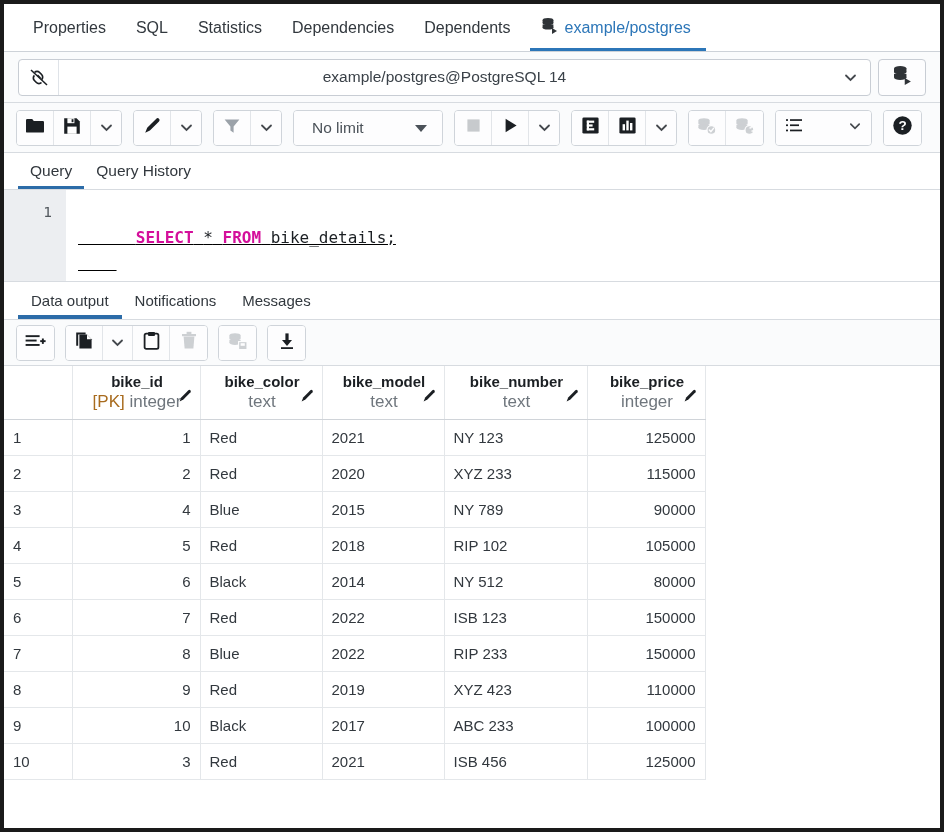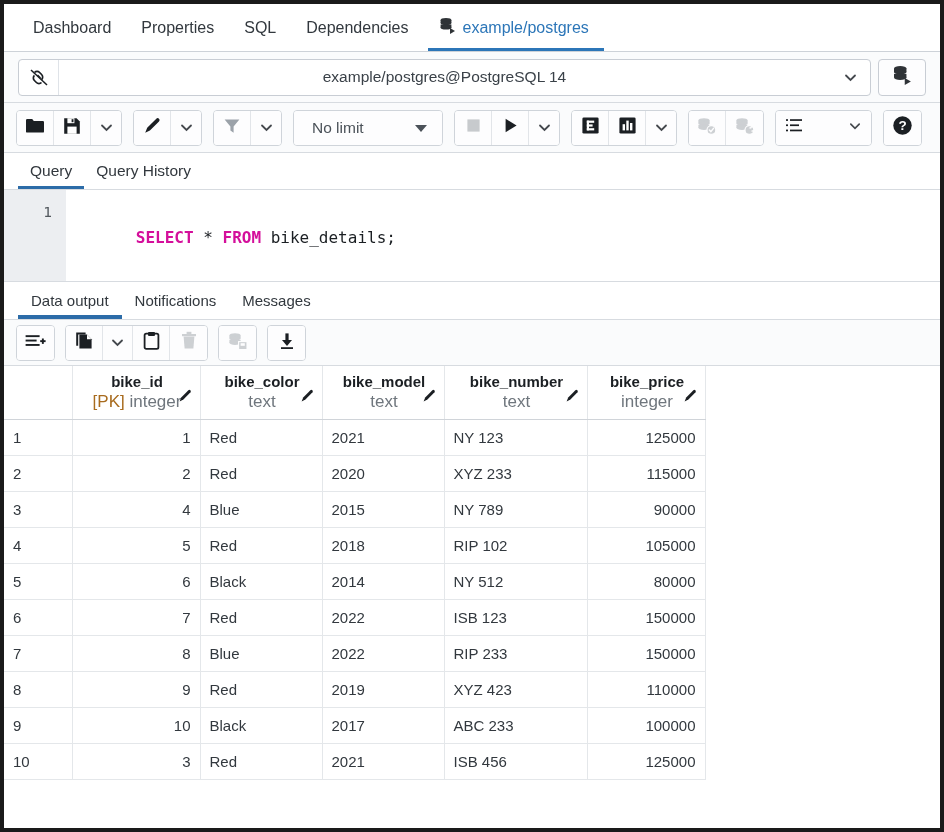--- a/index.html
+++ b/index.html
@@ -182,20 +182,21 @@
     color: #52585e;
     line-height: 26px;
   }
   .code {
     flex: 1;
     padding: 9px 0 0 12px;
     font-family: "DejaVu Sans Mono", monospace;
     font-size: 16px;
     line-height: 26px;
     white-space: pre;
+    text-decoration: underline;
   }
   .kw  { color: #d40f9b; font-weight: bold; }
   .op  { color: #1b1f23; }
   .idn { color: #1b1f23; }
 
   
   .out-tabs {
     height: 38px;
     background: #ffffff;
     border-bottom: 1px solid #d7dbe0;
@@ -270,30 +271,33 @@
   td.txt { text-align: left; padding-left: 11px; }
   th.corner { border-left: 1px solid #e4e7ea; }
 </style>
 </head>
 <body>
 
 <div id="app">
 
   <div class="obj-tabs">
     <div class="obj-tab">
-      <span>Dashboard</span>
-    </div>
-    <div class="obj-tab">
       <span>Properties</span>
     </div>
     <div class="obj-tab">
       <span>SQL</span>
     </div>
     <div class="obj-tab">
+      <span>Statistics</span>
+    </div>
+    <div class="obj-tab">
       <span>Dependencies</span>
+    </div>
+    <div class="obj-tab">
+      <span>Dependents</span>
     </div>
     <div class="obj-tab active">
       <span>
         <svg width="17" height="17" viewBox="0 0 17 17">
           <ellipse cx="7" cy="3" rx="5.4" ry="2.1" fill="#2f3337"></ellipse>
           <rect x="1.6" y="3" width="10.8" height="3" fill="#2f3337"></rect>
           <ellipse cx="7" cy="6" rx="5.4" ry="2.1" fill="#2f3337"></ellipse>
           <rect x="1.6" y="7.5" width="10.8" height="3" fill="#2f3337"></rect>
           <ellipse cx="7" cy="10.5" rx="5.4" ry="2.1" fill="#2f3337"></ellipse>
           <path d="M11 11 L16 14 L11 17 Z" fill="#2f3337"></path>

